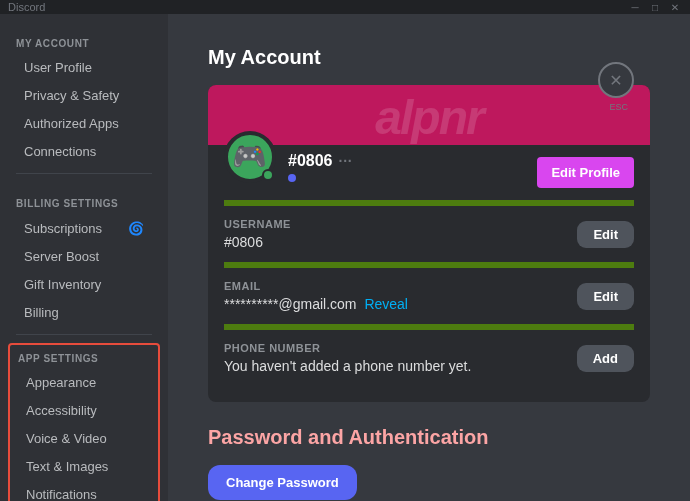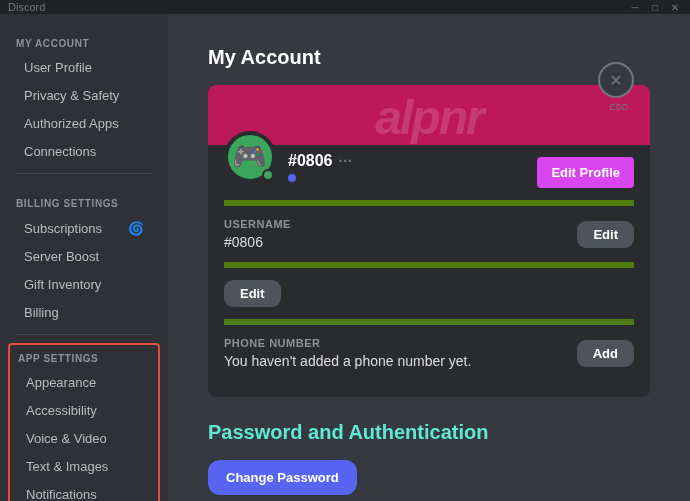--- a/index.html
+++ b/index.html
@@ -250,21 +250,21 @@
       padding: 6px 16px;
       font-size: 13px;
       font-weight: 600;
       cursor: pointer;
       white-space: nowrap;
     }
     
     .section2-title {
       font-size: 20px;
       font-weight: 700;
-      color: #5eead4;
+      color: #fca5a5;
       margin-bottom: 16px;
       margin-top: 24px;
     }
     .change-pw-btn {
       background: #5865f2;
       color: #fff;
       border: none;
       border-radius: 12px;
       padding: 10px 18px;
       font-size: 13px;
@@ -409,20 +409,27 @@
 
         <div class="field-row">
           <div>
             <div class="field-label">USERNAME</div>
             <div class="field-value">#0806</div>
           </div>
           <button class="field-btn">Edit</button>
         </div>
 
         <div class="field-row">
+          <div>
+            <div class="field-label">EMAIL</div>
+            <div class="field-value">
+              <span>**********@gmail.com</span>
+              <span class="reveal-link">Reveal</span>
+            </div>
+          </div>
           <button class="field-btn">Edit</button>
         </div>
 
         <div class="field-row">
           <div>
             <div class="field-label">PHONE NUMBER</div>
             <div class="field-value">You haven't added a phone number yet.</div>
           </div>
           <button class="field-btn">Add</button>
         </div>

